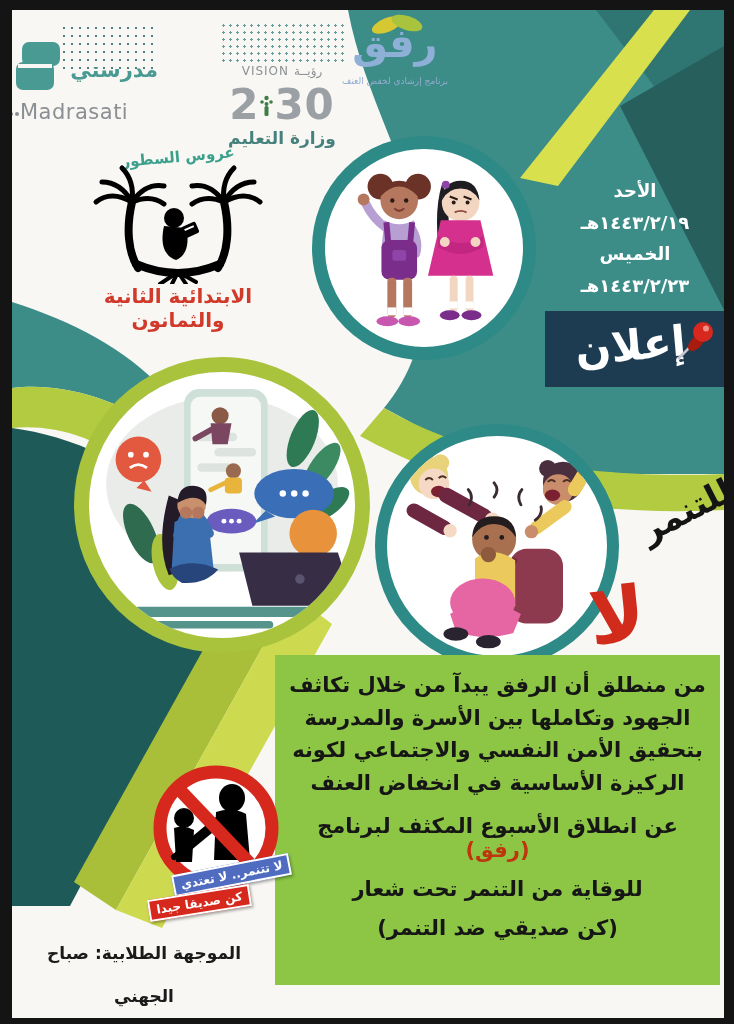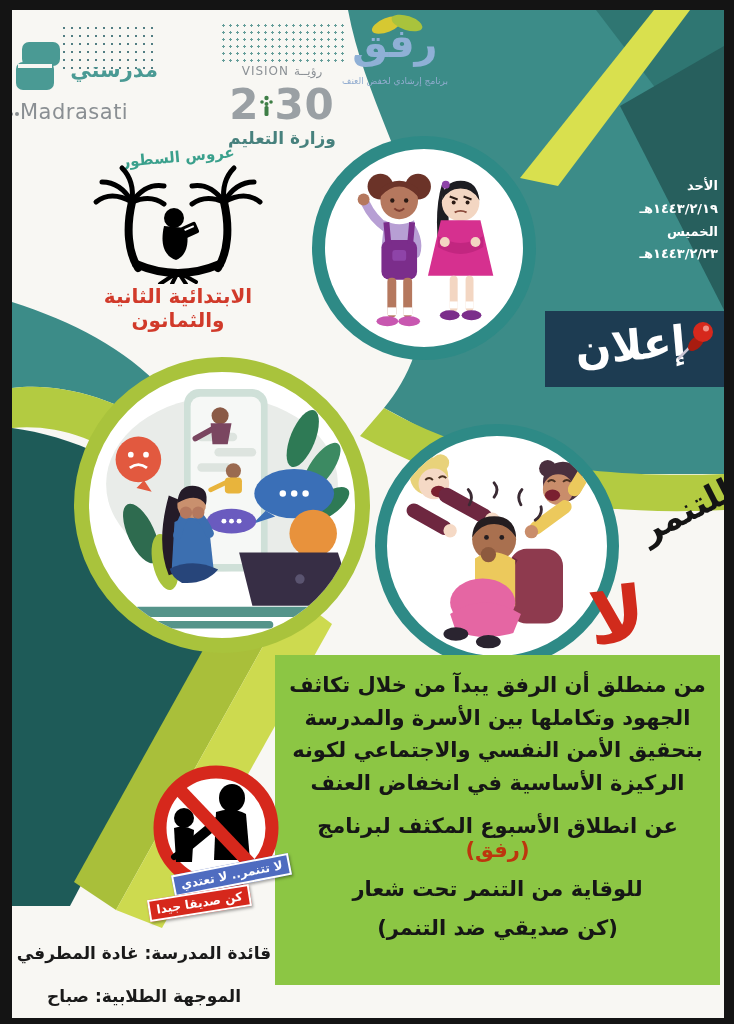--- a/index.html
+++ b/index.html
@@ -48,22 +48,22 @@
   .school-name { position:absolute; left:0; top:136px; width:216px; font-size:20px; font-weight:bold; color:#d13a2a; direction:rtl; }
 
   
   .circle { border-radius:50%; background:#fff; overflow:hidden; }
   .c-girls { left:300px; top:126px; width:224px; height:224px; border:13px solid #2e8a86; }
   .c-cyber { left:62px; top:347px; width:296px; height:296px; border:15px solid #a9c33c; }
   .c-bully { left:363px; top:414px; width:244px; height:244px; border:12px solid #2e8a86; }
   .circle svg { width:100%; height:100%; display:block; }
 
   
-  .dates { left:540px; top:165px; width:166px; color:#fff; font-weight:bold; font-size:13px;
-    direction:rtl; line-height:1.75; }
+  .dates { left:540px; top:165px; width:166px; color:#fff; font-weight:bold; font-size:18px;
+    text-align:center; direction:rtl; line-height:1.75; }
   .banner { left:533px; top:301px; width:179px; height:76px; background:#1d3c52; }
   .banner-label { position:absolute; left:30px; top:10px; font-size:42px; font-weight:bold; color:#fff;
     direction:rtl; transform:rotate(-5deg); }
   .pin { position:absolute; right:8px; top:8px; }
 
   .no-word { left:576px; top:492px; width:150px; font-size:34px; font-weight:800; color:#141414;
     direction:rtl; transform:rotate(-27deg); }
   .no-la { left:577px; top:568px; font-size:76px; font-weight:900; color:#d12b1c;
     direction:rtl; transform:rotate(-6deg); line-height:1; }
 
@@ -341,17 +341,16 @@
       <path d="M58,90 L46,99" stroke="#000" stroke-width="6" stroke-linecap="round"></path>
       <circle cx="56" cy="60" r="10" fill="#000"></circle>
       <path d="M46,70 Q56,66 66,72 L64,104 L48,104 Z" fill="#000"></path>
       <line x1="48" y1="28" x2="128" y2="112" stroke="#d6281c" stroke-width="13"></line>
     </svg>
     <div class="ribbon ribbon-top">لا تتنمر.. لا تعتدي</div>
     <div class="ribbon ribbon-bottom">كن صديقا جيدا</div>
   </div>
 
   <div class="abs footer">
-    <div>قائدة المدرسة: غادة المطرفي</div>
     <div>الموجهة الطلابية: صباح الجهني</div>
   </div>
 
 </div>
 
 </body></html>

